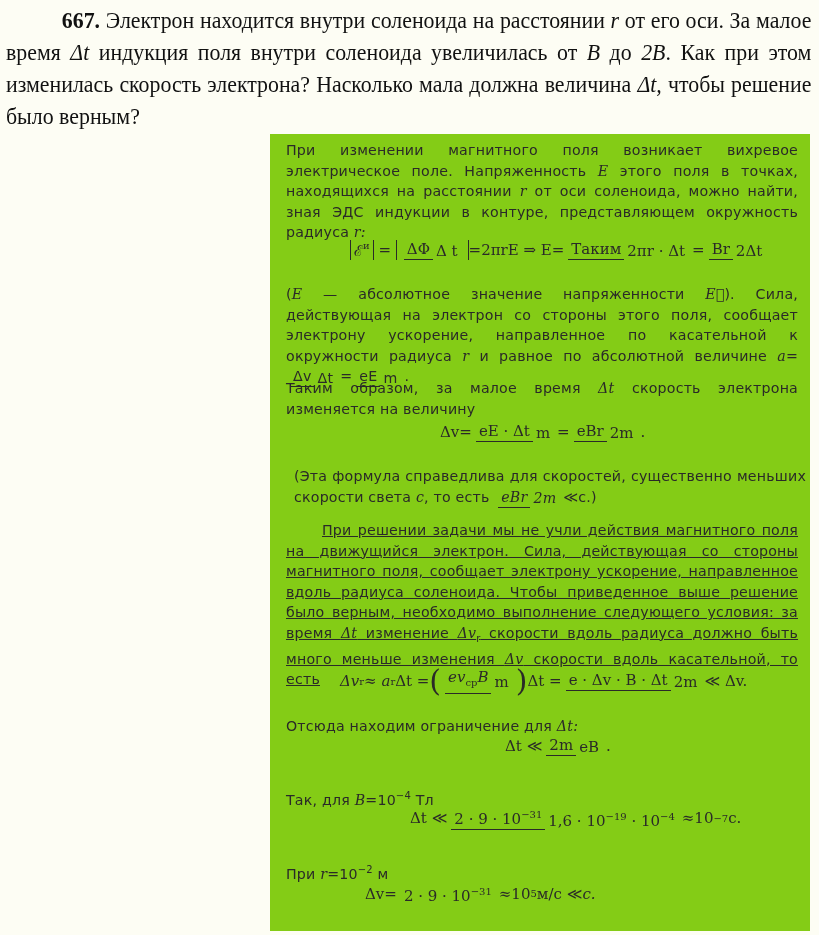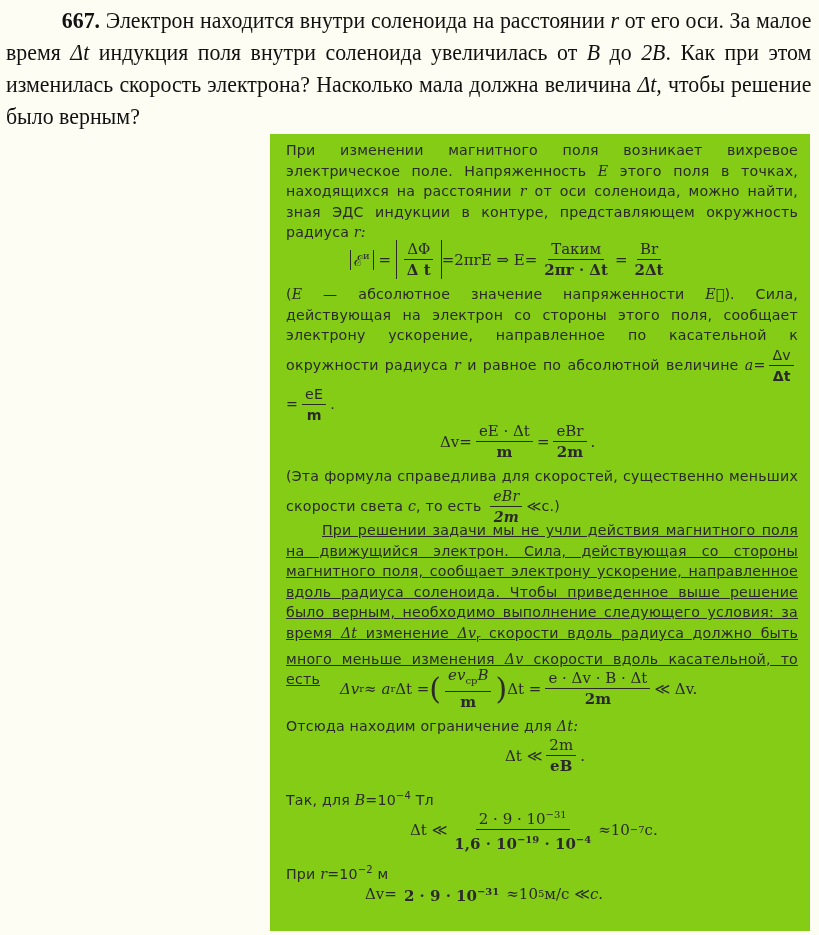--- a/index.html
+++ b/index.html
@@ -35,23 +35,23 @@
   }
   .sol-text i, .f i { font-family: "DejaVu Serif", serif; font-style: italic; }
   .indent { text-indent: 36px; }
   .f {
     position: absolute;
     font-family: "DejaVu Serif", serif;
     font-size: 15px; color: #2a2a28;
     white-space: nowrap;
     display: flex; align-items: center;
   }
-  .frac { display: inline-flex; flex-direction: column; align-items: center; vertical-align: middle; margin: 0 4px; }
+  .frac { display: inline-flex; flex-direction: row; align-items: center; vertical-align: middle; margin: 0 4px; }
   .frac .n { border-bottom: 1px solid #2a2a28; padding: 0 3px 1px; line-height: 18px; }
-  .frac .d { padding: 1px 3px 0; line-height: 18px; font-weight: bold; }
+  .frac .d { padding: 1px 3px 0; line-height: 18px; }
   .abs { border-left: 1.5px solid #2a2a28; border-right: 1.5px solid #2a2a28; padding: 0 3px; display: inline-flex; }
   sup { font-size: 10px; }
   sub { font-size: 10px; }
   .paren { font-size: 30px; font-weight: 200; line-height: 1; }
 </style>
 </head>
 <body>
 
 <div class="problem">
   <span class="num">667.</span><span> Электрон находится внутри соленоида на расстоянии </span><i>r</i><span> от его оси. За малое время </span><i>Δt</i><span> индукция поля внутри соленоида увеличилась от </span><i>B</i><span> до </span><i>2B</i><span>. Как при этом изменилась скорость электрона? Насколько мала должна величина </span><i>Δt,</i><span> чтобы решение было верным?</span>
@@ -90,36 +90,39 @@
   <div class="sol-text" style="top:150px;">
     <span>(</span><i>E</i><span> — абсолютное значение напряженности </span><i>E⃗</i><span>). Сила, действующая на электрон со стороны этого поля, сообщает электрону ускорение, направленное по касательной к окружности радиуса </span><i>r</i><span> и равное по абсолютной величине </span><i>a</i><span>=</span><span class="frac">
         <span class="n">Δv</span>
         <span class="d">Δt</span>
       </span><span>=</span><span class="frac">
         <span class="n">eE</span>
         <span class="d">m</span>
       </span><span>.</span>
   </div>
 
+  <div class="sol-text" style="top:244px;">
+    <span>Таким образом, за малое время </span><i>Δt</i><span> скорость электрона изменяется на величину</span>
+  </div>
 
   <div class="f" style="left:170px; top:288px;">
     <span>Δv=</span>
     <span class="frac">
         <span class="n">eE · Δt</span>
         <span class="d">m</span>
       </span>
     <span>=</span>
     <span class="frac">
         <span class="n">eBr</span>
         <span class="d">2m</span>
       </span>
     <span>.</span>
   </div>
 
-  <div class="sol-text" style="top:332px;">
+  <div class="sol-text" style="top:332px;margin-left:8px;">
     <span>(Эта формула справедлива для скоростей, существенно меньших скорости света </span><i>c</i><span>, то есть </span><span class="frac" style="font-family:'DejaVu Serif',serif;font-style:italic;">
         <span class="n">eBr</span>
         <span class="d">2m</span>
       </span><span>≪c.)</span>
   </div>
 
   <div class="sol-text indent" style="top:386px;text-decoration:underline;">
     <span>При решении задачи мы не учли действия магнитного поля на движущийся электрон. Сила, действующая со стороны магнитного поля, сообщает электрону ускорение, направленное вдоль радиуса соленоида. Чтобы приведенное выше решение было верным, необходимо выполнение следующего условия: за время </span><i>Δt</i><span> изменение </span><i>Δv</i><sub>r</sub><span> скорости вдоль радиуса должно быть много меньше изменения </span><i>Δv</i><span> скорости вдоль касательной, то есть</span>
   </div>
 

